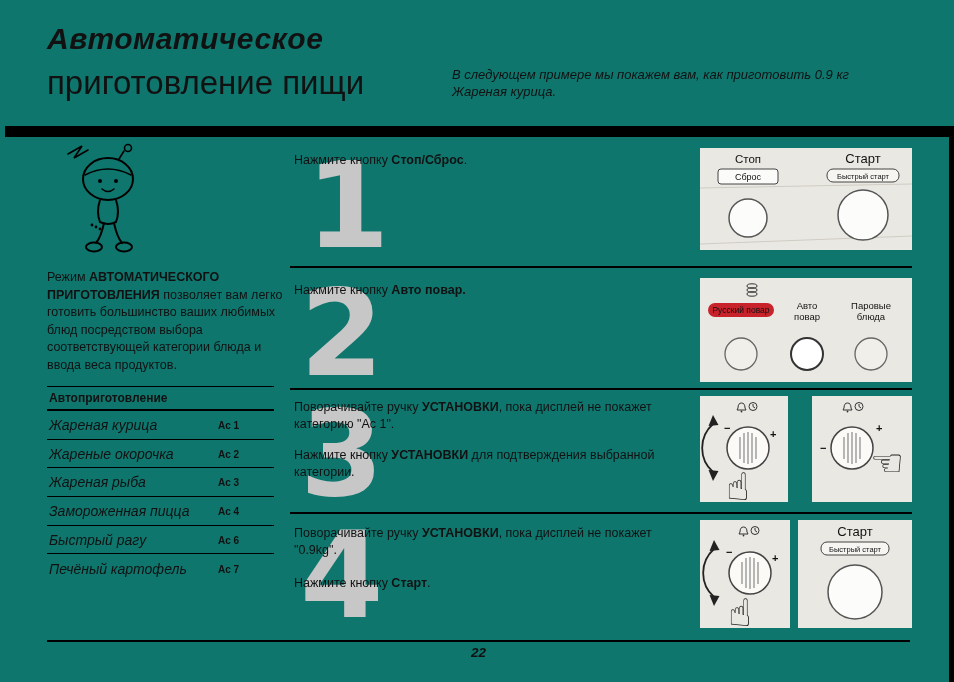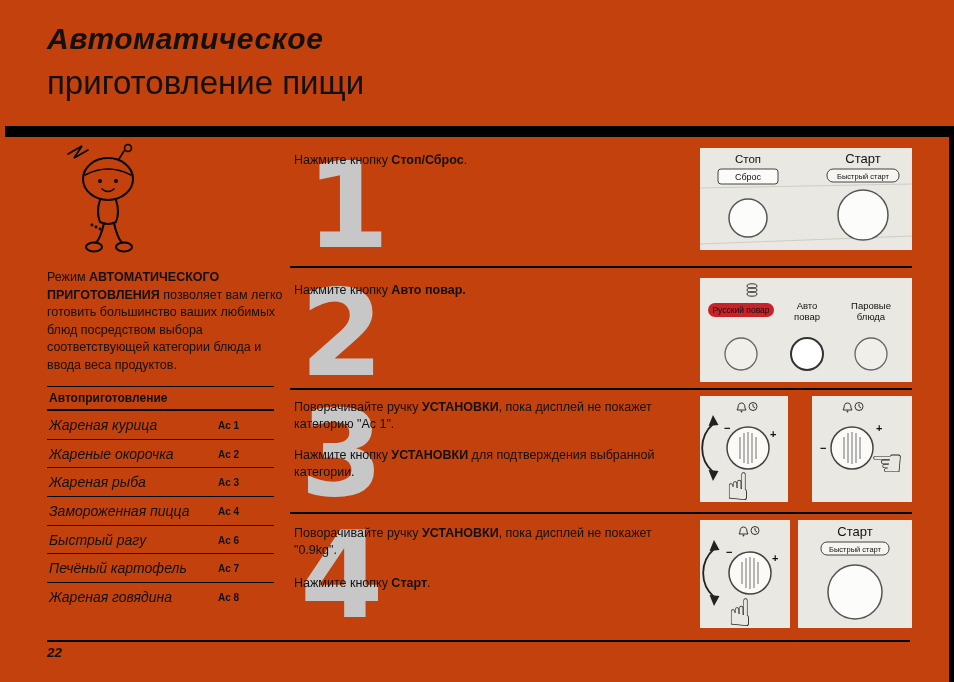--- a/index.html
+++ b/index.html
@@ -1,36 +1,36 @@
 <!DOCTYPE html>
 <html><head>
 <meta charset="utf-8">
 <style>
   *{margin:0;padding:0;box-sizing:border-box}
   body{background:#9a9a9a;font-family:"Liberation Sans",sans-serif;color:#111}
-  .page{position:relative;width:954px;height:682px;background:#c2410c;overflow:hidden;margin:0 auto}
+  .page{position:relative;width:954px;height:682px;background:#0f766e;overflow:hidden;margin:0 auto}
   .abs{position:absolute}
   .b{font-weight:bold}
   .title1{left:47px;top:22px;font-size:30px;font-weight:bold;font-style:italic;letter-spacing:.5px}
   .title2{left:47px;top:64px;font-size:33px}
   .intro{left:452px;top:66px;width:452px;font-size:13px;font-style:italic;line-height:17px}
   .blackbar{left:5px;top:126px;width:949px;height:11px;background:#000}
   .rightedge{left:949px;top:126px;width:5px;height:556px;background:#000}
   .mascot{left:48px;top:138px;width:122px;height:126px}
   .desc{left:47px;top:269px;width:238px;font-size:12.5px;line-height:17.5px}
   .tbl{left:47px;top:386px;width:227px}
   .th{border-top:1.5px solid #000;border-bottom:2.5px solid #000;font-size:12px;font-weight:bold;padding:4px 2px}
   .tr{position:relative;height:28.7px;border-bottom:1.3px solid #000}
   .tr:last-child{border-bottom:none}
   .dish{position:absolute;left:2px;top:50%;transform:translateY(-50%);font-size:14px;font-weight:normal;font-style:italic;white-space:nowrap}
   .code{position:absolute;left:171px;top:50%;transform:translateY(-50%);font-size:10px;font-weight:bold}
   .sep{left:290px;width:622px;height:1.5px;background:#000}
   .sep1{top:266px}.sep2{top:388px}.sep3{top:512px}
   .footline{left:47px;top:640px;width:863px;height:2px;background:#000}
-  .pagenum{left:47px;top:645px;width:863px;font-size:13.5px;font-weight:bold;font-style:italic}
+  .pagenum{left:47px;top:645px;width:863px;text-align:center;font-size:13.5px;font-weight:bold;font-style:italic}
   .stepnum{font-size:120px;font-weight:bold;color:#c7c7c7;line-height:1;z-index:1;font-family:"DejaVu Sans",sans-serif;font-style:normal}
   .n1{left:306px;top:146px}
   .n2{left:300px;top:274px}
   .n3{left:300px;top:394px}
   .n4{left:300px;top:516px}
   .steptext{font-size:12.5px;line-height:17px;z-index:2;width:400px}
   .s1{left:294px;top:152px}
   .s2{left:294px;top:282px}
   .s3a{left:294px;top:399px}
   .s3b{left:294px;top:447px}
@@ -45,20 +45,21 @@
   svg text{font-family:"Liberation Sans",sans-serif;fill:#111}
   .hand{font-family:"DejaVu Sans",sans-serif;fill:#222}
 </style>
 </head>
 <body>
 
 <div class="page">
 
   <div class="abs title1">Автоматическое</div>
   <div class="abs title2">приготовление пищи</div>
+  <div class="abs intro">В следующем примере мы покажем вам, как приготовить 0.9 кг Жареная курица.</div>
   <div class="abs blackbar"></div>
   <div class="abs rightedge"></div>
 
   <svg class="abs mascot" viewBox="0 0 122 126">
     <g stroke="#000" fill="none" stroke-width="2" stroke-linecap="round">
       <path d="M20 16 L34 8 L26 20 L40 12" stroke-width="1.6"></path>
       <circle cx="80" cy="10" r="3.5" stroke-width="1.6"></circle>
       <path d="M76 13 L71 21" stroke-width="1.6"></path>
       <ellipse cx="60" cy="41" rx="25" ry="21"></ellipse>
       <path d="M37 37 q23 -12 46 0" stroke-width="1.6"></path>
@@ -97,24 +98,20 @@
         <span class="code">Ac 4</span>
       </div>
     <div class="tr">
         <span class="dish">Быстрый рагу</span>
         <span class="code">Ac 6</span>
       </div>
     <div class="tr">
         <span class="dish">Печёный картофель</span>
         <span class="code">Ac 7</span>
       </div>
-    <div class="tr">
-        <span class="dish">Жареная говядина</span>
-        <span class="code">Ac 8</span>
-      </div>
   </div>
 
   <div class="abs sep sep1"></div>
   <div class="abs sep sep2"></div>
   <div class="abs sep sep3"></div>
 
   <div class="abs stepnum n1">1</div>
   <div class="abs stepnum n2">2</div>
   <div class="abs stepnum n3">3</div>
   <div class="abs stepnum n4">4</div>

